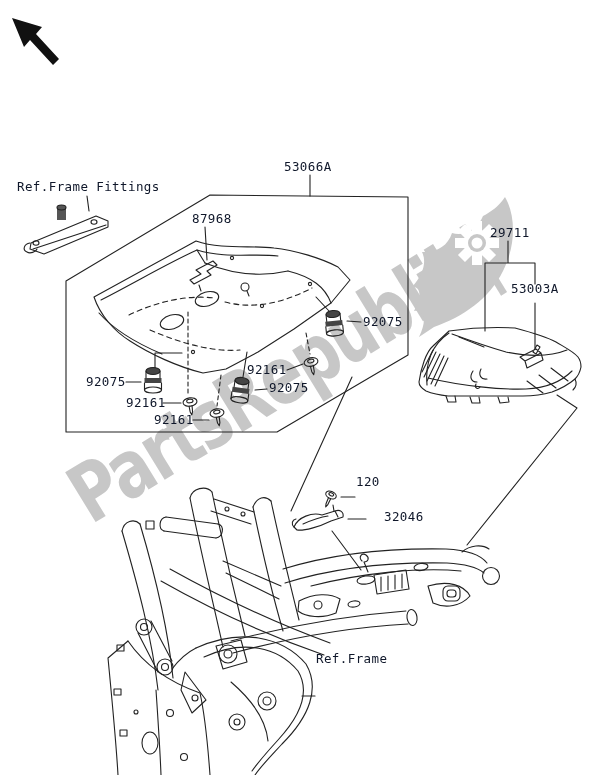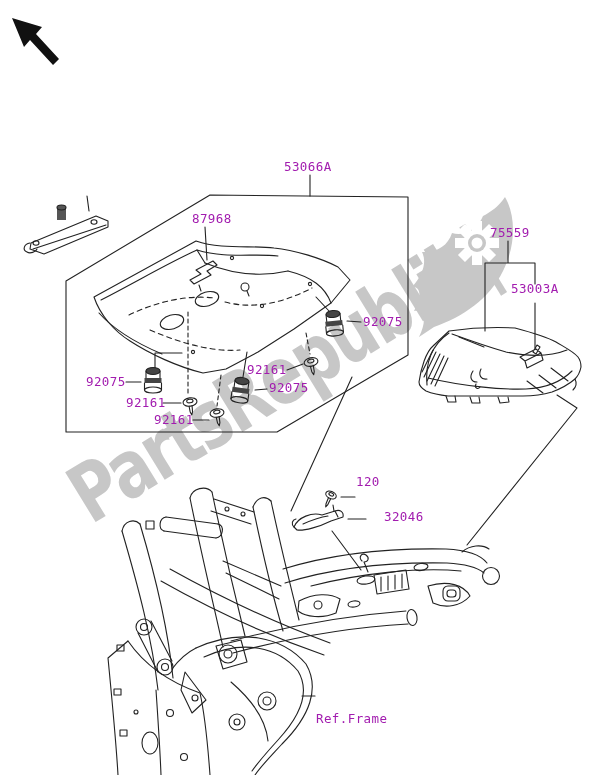--- a/index.html
+++ b/index.html
@@ -4,21 +4,21 @@
 <style>
   html,body{margin:0;padding:0;background:#fff;}
   #stage{position:relative;width:600px;height:775px;background:#fff;overflow:hidden;
          font-family:"DejaVu Sans Mono",monospace;}
   #wm{position:absolute;left:52px;top:462px;z-index:1;
       transform:rotate(-31.5deg) scale(0.78,1);transform-origin:0 0;
       font-family:"DejaVu Sans",sans-serif;font-weight:bold;font-size:80px;
       letter-spacing:-3px;color:#c7c7c7;white-space:nowrap;user-select:none;}
   svg.art{position:absolute;left:0;top:0;z-index:2;}
   .lbl{position:absolute;z-index:3;font:12.5px/1.15 "DejaVu Sans Mono",monospace;
-       color:#a21caf;letter-spacing:0.4px;white-space:pre;}
+       color:#0f172a;letter-spacing:0.4px;white-space:pre;}
 </style>
 </head>
 <body>
 
 <div id="stage">
 
   <div id="wm">PartsRepublik|</div>
 
   <svg class="art" width="600" height="775" viewBox="0 0 600 775" fill="none" stroke="#222" stroke-width="1.1" stroke-linecap="round" stroke-linejoin="round">
 
@@ -240,26 +240,27 @@
       <path d="M267,389 L255,390"></path>
       <path d="M361,322 L347,321"></path>
       <path d="M341,497 H355"></path>
       <path d="M348,519 H366"></path>
       <path d="M302,696 H315"></path>
       <path d="M352,377 L291,511"></path>
       <path d="M557,395 L577,408 L467,545"></path>
     </g>
   </svg>
 
+  <div class="lbl" style="left:17px;top:180px">Ref.Frame Fittings</div>
   <div class="lbl" style="left:284px;top:160px">53066A</div>
   <div class="lbl" style="left:192px;top:212px">87968</div>
   <div class="lbl" style="left:86px;top:375px">92075</div>
   <div class="lbl" style="left:126px;top:396px">92161</div>
   <div class="lbl" style="left:154px;top:413px">92161</div>
   <div class="lbl" style="left:247px;top:363px">92161</div>
   <div class="lbl" style="left:269px;top:381px">92075</div>
   <div class="lbl" style="left:363px;top:315px">92075</div>
-  <div class="lbl" style="left:490px;top:226px">75559</div>
+  <div class="lbl" style="left:490px;top:226px">29711</div>
   <div class="lbl" style="left:511px;top:282px">53003A</div>
   <div class="lbl" style="left:356px;top:475px">120</div>
   <div class="lbl" style="left:384px;top:510px">32046</div>
-  <div class="lbl" style="left:316px;top:712px">Ref.Frame</div>
+  <div class="lbl" style="left:316px;top:652px">Ref.Frame</div>
 </div>
 
 </body></html>

